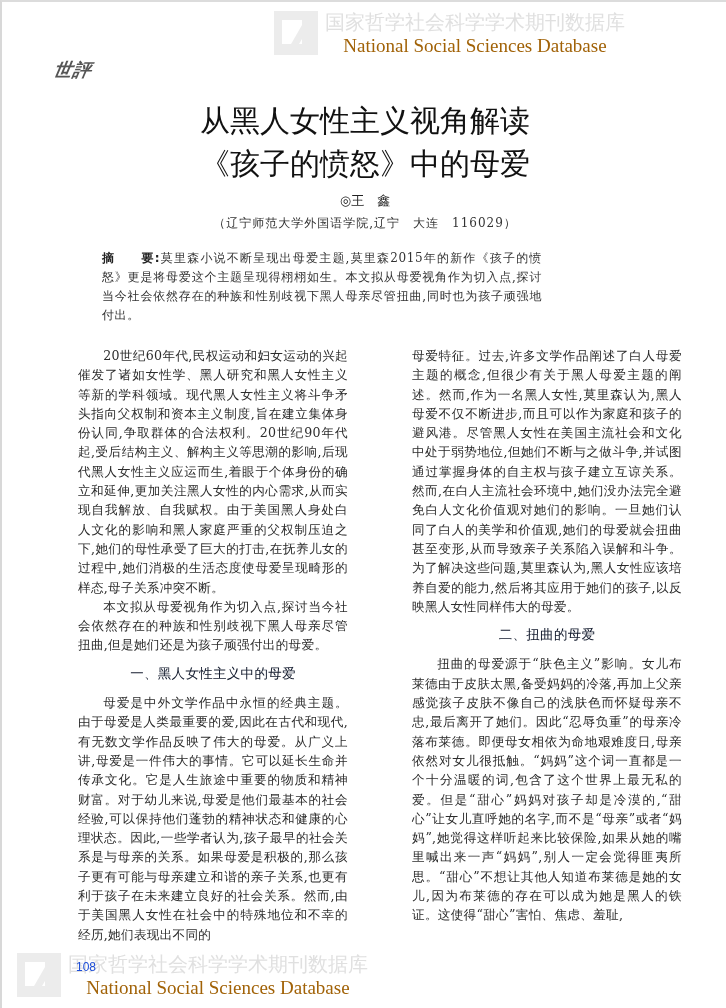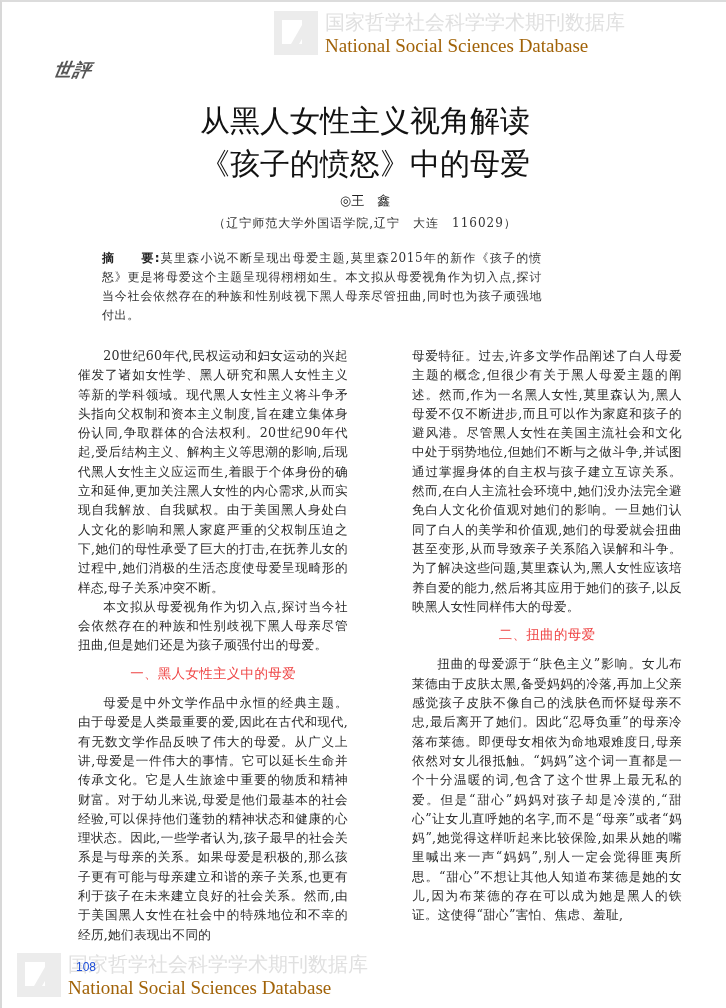--- a/index.html
+++ b/index.html
@@ -4,21 +4,21 @@
 <style>
   * { margin: 0; padding: 0; box-sizing: border-box; }
   html, body { width: 726px; height: 1008px; background: #ffffff; overflow: hidden; }
   body { position: relative; font-family: "DejaVu Serif", "Liberation Serif", serif; color: #2a2a2a; }
   .page { position: absolute; left: 0; top: 0; width: 726px; height: 1008px; border-left: 2px solid #d8d8d8; border-top: 2px solid #dcdcdc; background: #fff; }
 
   .wm { position: absolute; display: flex; align-items: center; color: #e2e2e2; }
   .wm .logo { width: 44px; height: 44px; background: #ececec; position: relative; margin-right: 7px; flex: none; }
   .wm .logo::before { content: ""; position: absolute; left: 8px; top: 9px; width: 20px; height: 24px; background: #fff; }
   .wm .logo::after { content: ""; position: absolute; left: 24px; top: 6px; width: 8px; height: 30px; background: #ececec; transform: skewX(-30deg); }
-  .wm .txt { display: flex; flex-direction: column; line-height: 1; }
+  .wm .txt { display: flex; flex-direction: column; line-height: 1; text-align: center; }
   .wm .cn { font-family: "DejaVu Sans", sans-serif; font-size: 20px; letter-spacing: 0px; color: #e0e0e0; white-space: nowrap; }
   .wm .en { font-family: "Liberation Serif", serif; font-size: 19px; color: #a16207; margin-top: 4px; white-space: nowrap; }
   .wm-top { left: 272px; top: 9px; }
   .wm-bottom { left: 15px; top: 951px; }
 
   .column-tag { position: absolute; left: 52px; top: 56px; font-family: "DejaVu Serif", serif; font-style: italic; font-weight: bold; font-size: 18px; color: #555; letter-spacing: 1px; transform: skewX(-10deg); }
 
   .title { position: absolute; left: 0; width: 726px; text-align: center; font-family: "DejaVu Serif", serif; font-size: 30px; color: #111; line-height: 42px; }
   .title-1 { top: 98px; }
   .title-2 { top: 141px; }
@@ -27,21 +27,21 @@
 
   .abstract { position: absolute; left: 100px; width: 440px; top: 247px; font-size: 12px; line-height: 19px; color: #333; letter-spacing: 0.6px; }
   .abstract .lbl { font-family: "DejaVu Sans", sans-serif; font-weight: bold; color: #222; }
   .abstract p { text-align: justify; }
 
   .col { position: absolute; top: 344px; width: 270px; font-size: 12.6px; line-height: 19.3px; color: #2c2c2c; text-align: justify; letter-spacing: 0.3px; }
   .col-left { left: 76px; }
   .col-right { left: 370px; margin-left: 40px; }
   .col p { text-indent: 2em; }
   .col p.cont { text-indent: 0; }
-  .col h2 { font-weight: normal; font-family: "DejaVu Sans", sans-serif; font-size: 13.5px; text-align: center; margin: 9px 0 10px; color: #ef4444; }
+  .col h2 { font-weight: normal; font-family: "DejaVu Sans", sans-serif; font-size: 13.5px; text-align: center; margin: 9px 0 10px; color: #0f172a; }
 
   .page-num { position: absolute; left: 74px; top: 958px; font-family: "Liberation Sans", sans-serif; font-size: 12px; color: #1d4ed8; }
 </style>
 </head>
 <body>
 
 <div class="page">
 
   <div class="wm wm-top">
     <div class="logo"></div>

